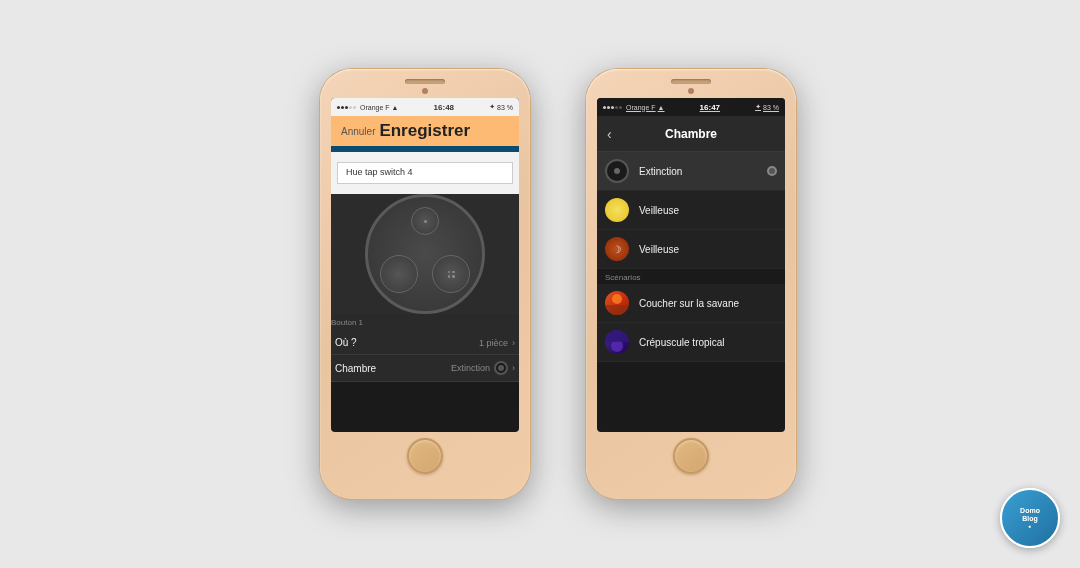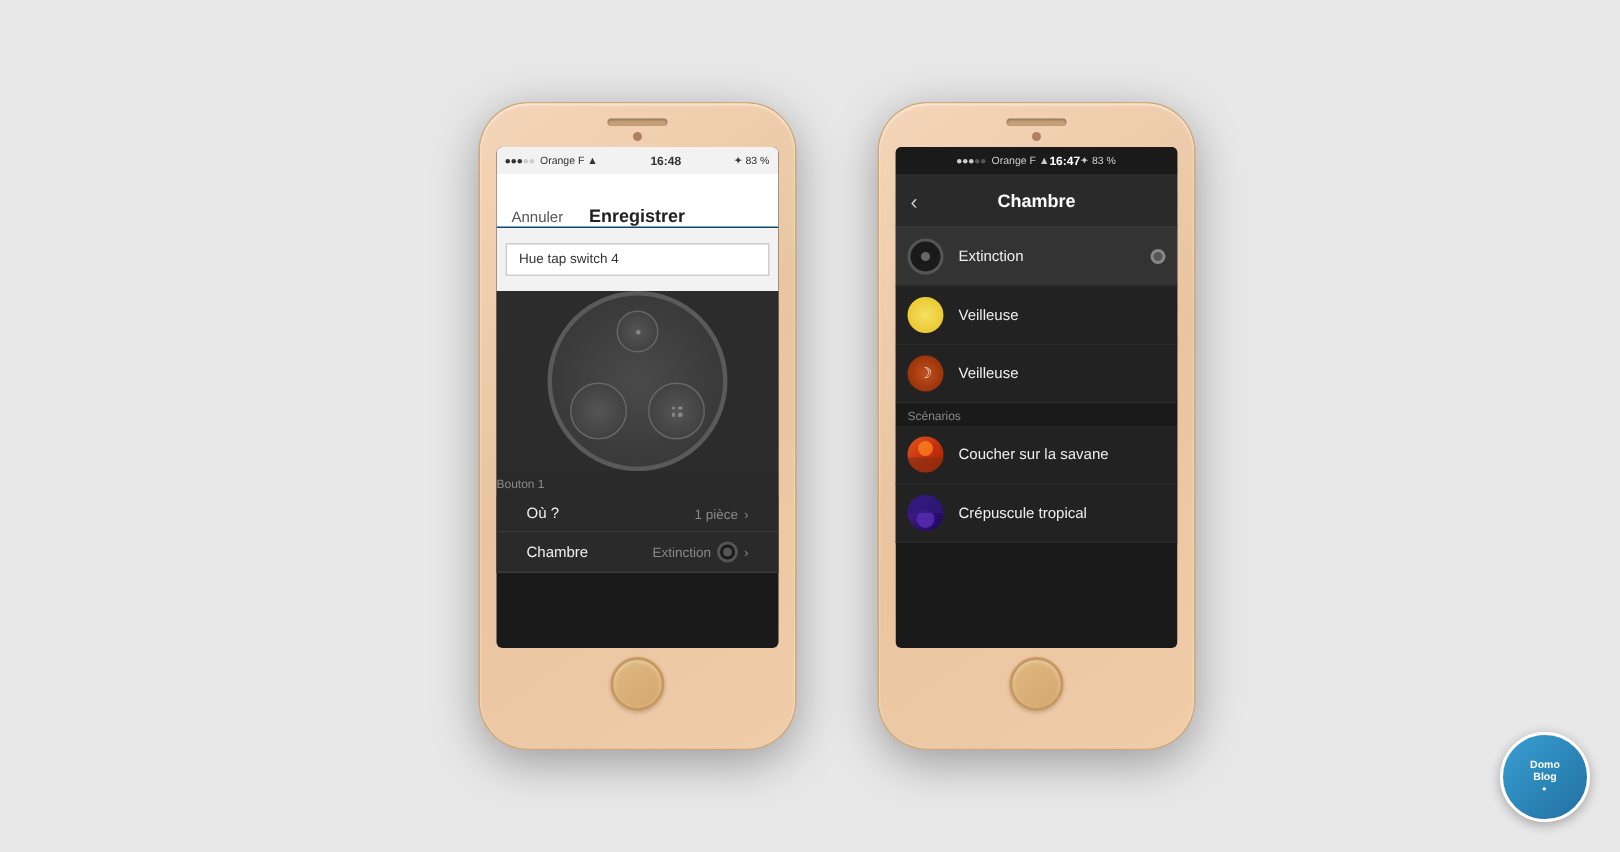--- a/index.html
+++ b/index.html
@@ -95,33 +95,33 @@
     .status-right { display: flex; align-items: center; gap: 2px; }
     .signal-dots { display: flex; gap: 1px; }
     .signal-dot { width: 3px; height: 3px; background: #333; border-radius: 50%; }
     .signal-dot.empty { background: #ccc; }
 
     
     
     .nav-bar {
       width: 100%;
       height: 36px;
-      background: #ffffff;
-      display: flex;
-      align-items: flex-end;
+      background: #fdba74;
+      display: flex;
+      align-items: center;
       justify-content: space-between;
       padding: 0 10px;
-      border-bottom: 1px solid #0c4a6e;
+      border-bottom: 6px solid #0c4a6e;
     }
     .nav-cancel {
       font-size: 10px;
       color: #555;
     }
     .nav-title {
-      font-size: 12px;
+      font-size: 17px;
       font-weight: 700;
       color: #222;
     }
 
     
     .input-field {
       width: 100%;
       padding: 4px 8px;
       background: #fff;
       border: 1px solid #ccc;
@@ -204,21 +204,21 @@
     .bouton-label {
       padding: 4px 0;
       font-size: 8px;
       color: #888;
     }
 
     .setting-row {
       display: flex;
       align-items: center;
       justify-content: space-between;
-      padding: 6px 20px;
+      padding: 6px 4px;
       border-bottom: 1px solid #3a3a3a;
       background: #2a2a2a;
     }
 
     .setting-row-label {
       font-size: 10px;
       color: #eee;
     }
 
     .setting-row-value {
@@ -267,24 +267,25 @@
       height: 100%;
       background: #1a1a1a;
     }
 
     .status-bar-dark {
       width: 100%;
       height: 18px;
       background: #1a1a1a;
       display: flex;
       align-items: center;
-      justify-content: center;
+      justify-content: space-between;
       padding: 0 6px;
       font-size: 8px;
       color: #ccc;
+      text-decoration: underline;
     }
 
     .nav-bar2 {
       width: 100%;
       height: 36px;
       background: #2a2a2a;
       display: flex;
       align-items: center;
       justify-content: center;
       padding: 0 10px;

